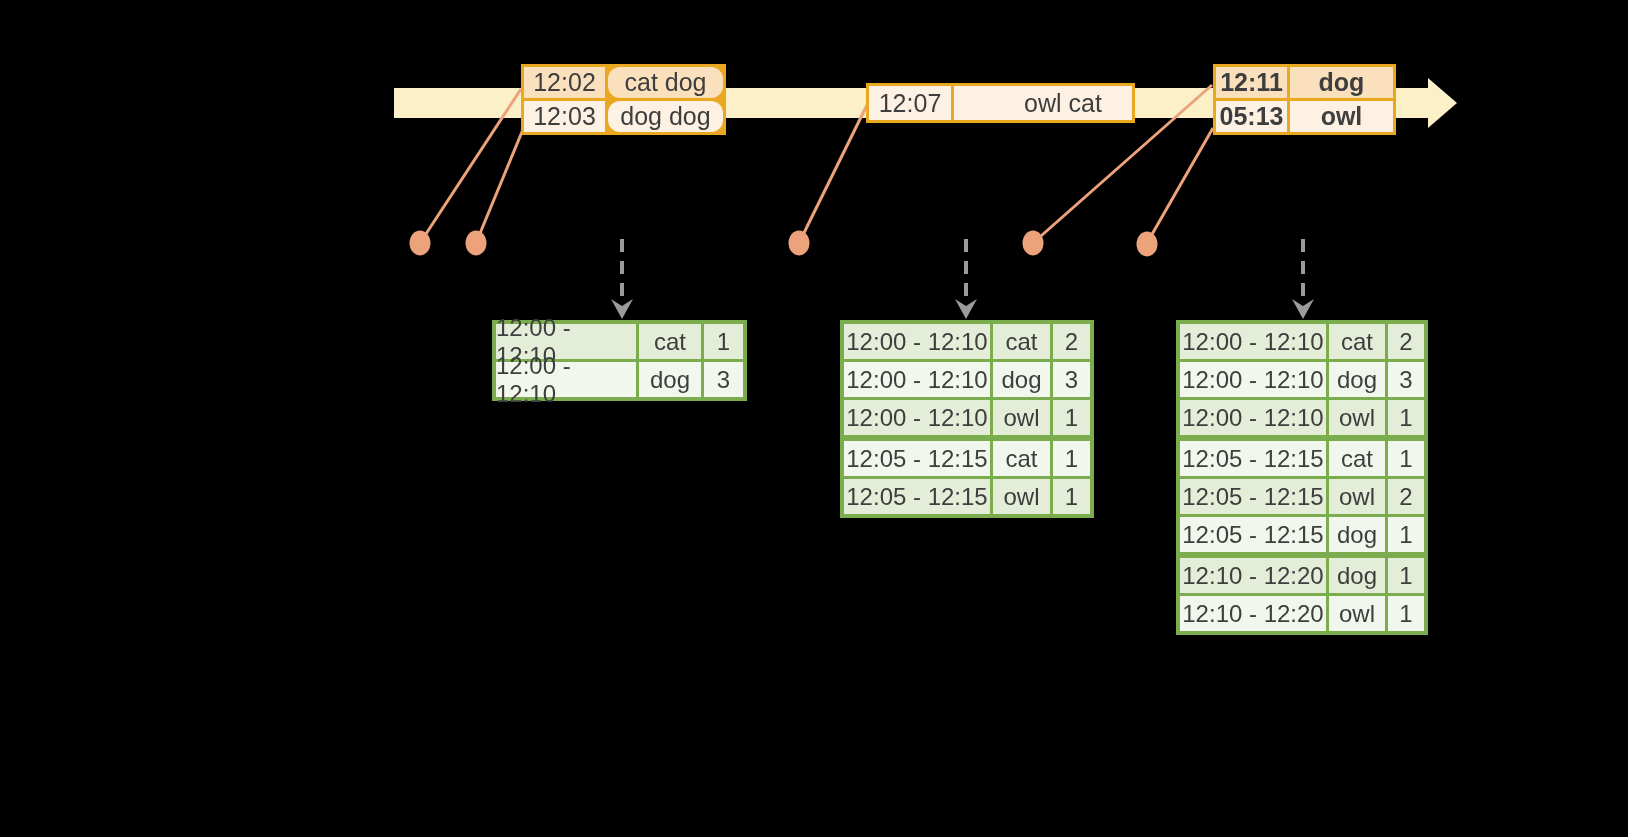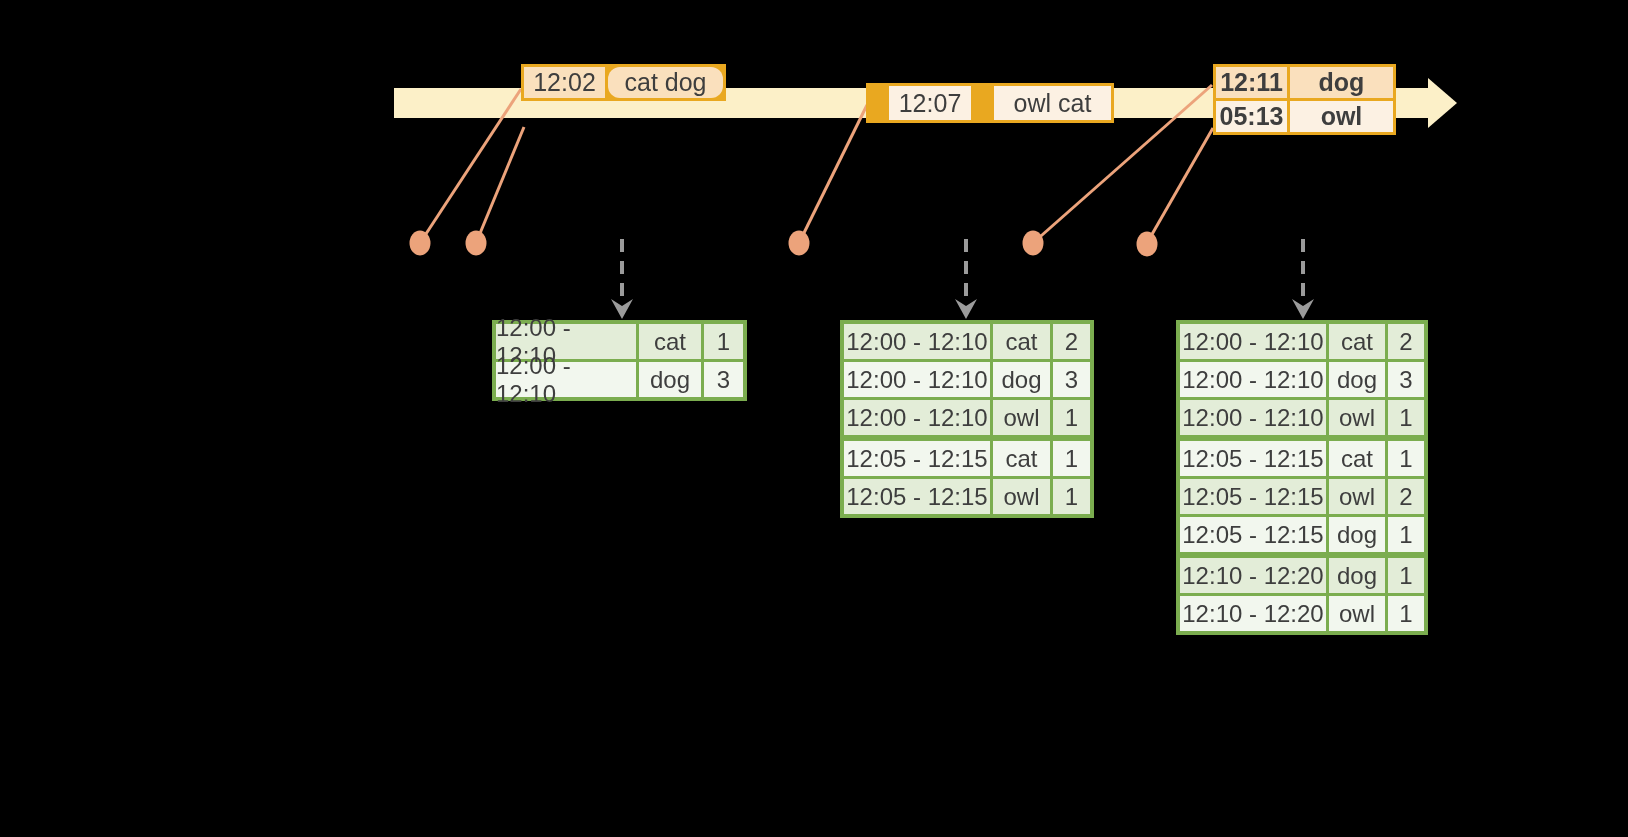--- a/index.html
+++ b/index.html
@@ -7,21 +7,21 @@
           font-family:"Liberation Sans",sans-serif;color:#3E3E3E;}
   svg.layer{position:absolute;left:0;top:0;}
 
   
   .etable{position:absolute;background:#E9A820;padding:3px;display:flex;flex-direction:column;gap:3px;}
   .erow{display:flex;gap:3px;}
   .ecell{display:flex;align-items:center;justify-content:center;font-size:25px;height:31px;}
   .erow.dark  .ecell{background:#FAE0BD;}
   .erow.light .ecell{background:#FCF1E3;}
   .e1{left:521px;top:64px;}  .e1 .time{width:81px;}  .e1 .words{width:115px;border-radius:12px;}
-  .e2{left:866px;top:83px;}  .e2 .time{width:82px;}  .e2 .words{width:117px;} .e2 .ecell{height:34px;margin-left:20px;}
+  .e2{left:866px;top:83px;}  .e2 .time{width:82px;}  .e2 .words{width:138px;padding-left:40px;} .e2 .ecell{height:34px;}
   .e3{left:1213px;top:64px;font-weight:bold;} .e3 .time{width:71px;}  .e3 .words{width:103px;}
 
   
   .rtable{position:absolute;background:#7BAD4F;padding:4px;}
   .rrow{display:flex;gap:3px;margin-top:3px;}
   .rrow:first-child{margin-top:0;}
   .rrow.group{margin-top:6px;}
   .rcell{display:flex;align-items:center;justify-content:center;font-size:24px;height:35px;}
   .rrow.rdark  .rcell{background:#E3EDD8;}
   .rrow.rlight .rcell{background:#F2F7EE;}
@@ -56,20 +56,24 @@
     <line x1="966" y1="239" x2="966" y2="302" stroke="#9B9B9B" stroke-width="4" stroke-dasharray="13 9"></line>
     <polygon points="955,299 966,319 977,299 966,306" fill="#9B9B9B"></polygon>
     <line x1="1303" y1="239" x2="1303" y2="302" stroke="#9B9B9B" stroke-width="4" stroke-dasharray="13 9"></line>
     <polygon points="1292,299 1303,319 1314,299 1303,306" fill="#9B9B9B"></polygon>
   </svg>
 
   <div class="etable e1">
     <div class="erow dark">
       <div class="ecell time">12:02</div>
       <div class="ecell words">cat dog</div>
+    </div>
+    <div class="erow light">
+      <div class="ecell time">12:03</div>
+      <div class="ecell words">dog dog</div>
     </div>
   </div>
 
   <div class="etable e2">
     <div class="erow light">
       <div class="ecell time">12:07</div>
       <div class="ecell words">owl cat</div>
     </div>
   </div>
 

